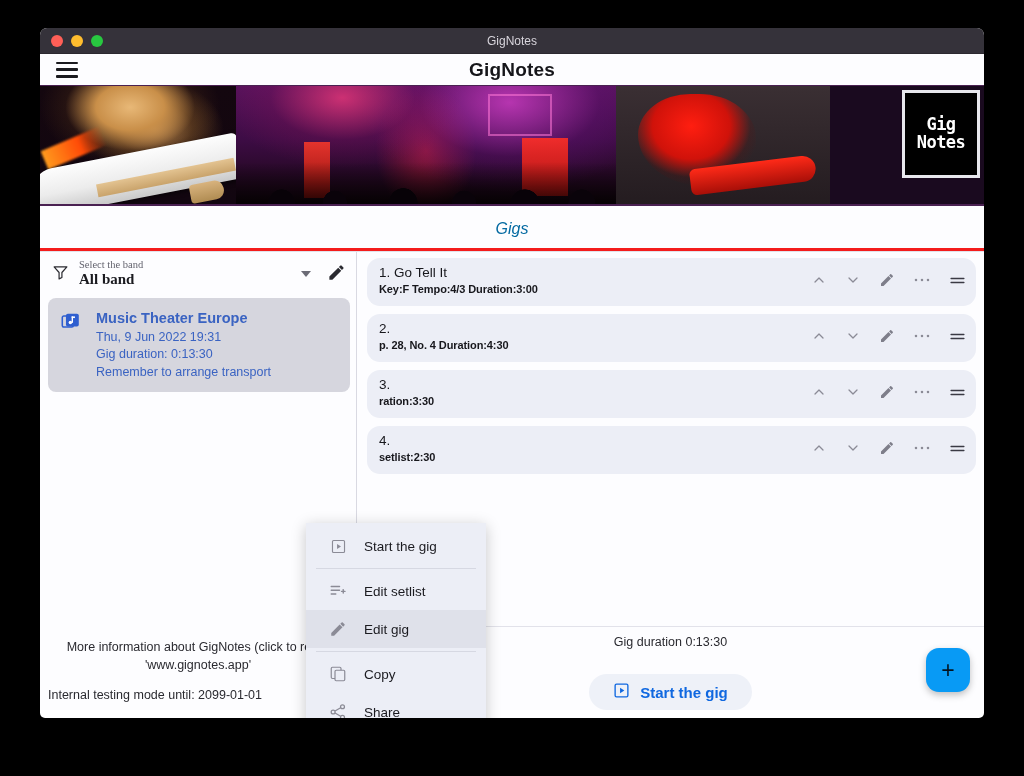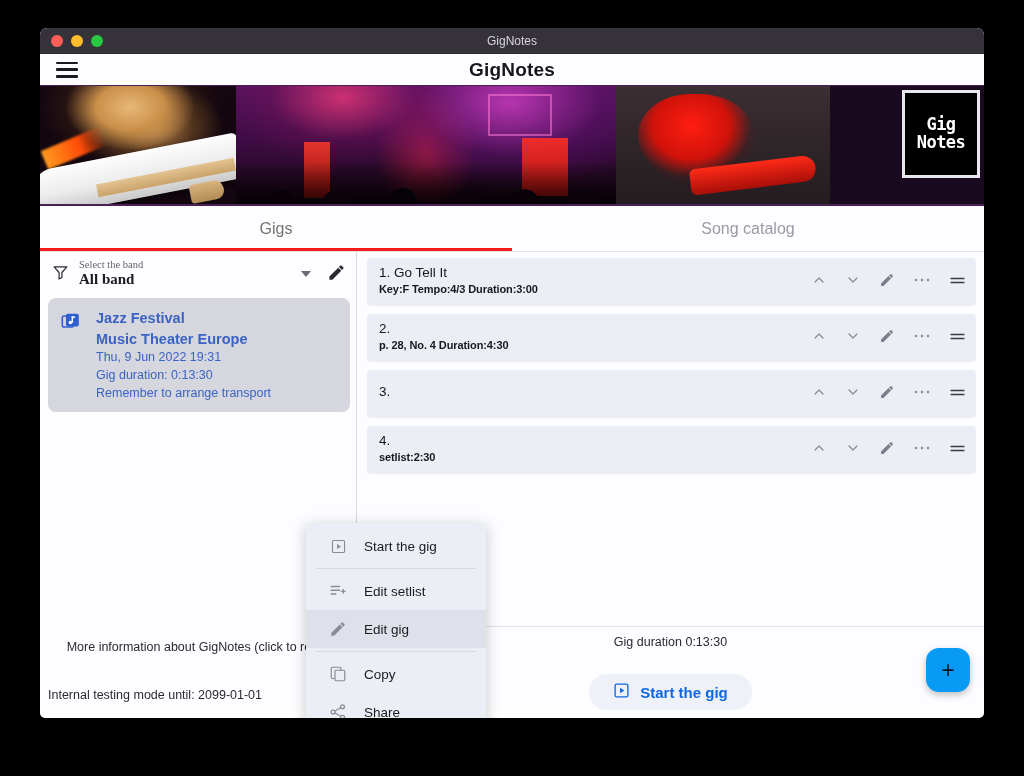--- a/index.html
+++ b/index.html
@@ -188,21 +188,21 @@
     position: relative;
   }
   .tab {
     flex: 1;
     display: flex; align-items: center; justify-content: center;
     font-size: 16px;
     color: #9a9aa6;
     cursor: pointer;
     position: relative;
   }
-  .tab.active { color: #737373; }
+  .tab.active { color: #0369a1; font-style: italic; }
   .tab.active::after {
     content: "";
     position: absolute; left: 0; right: 0; bottom: 0;
     height: 3px; background: #f41c1c;
   }
 
   
   #body-split { display: flex; height: 458px; position: relative; background: #fdfdff; }
   #left-pane {
     width: 317px;
@@ -252,21 +252,21 @@
   }
   #gignotes-info {
     text-align: center;
     font-size: 12.5px;
     color: #2a2a30;
     line-height: 1.45;
     cursor: pointer;
     padding: 0 10px;
   }
   #testing-mode {
-    margin-top: 32px;
+    margin-top: 14px;
     font-size: 12.5px;
     color: #2a2a30;
     padding-left: 8px;
   }
   #fab-green {
     position: absolute;
     left: 300px; bottom: 88px;
     width: 44px; height: 44px;
     background: #3bc264;
     border-radius: 13px;
@@ -275,21 +275,21 @@
     cursor: pointer;
     z-index: 6;
   }
   #fab-green .plus { color: #06213d; font-size: 23px; line-height: 1; font-weight: 400; }
 
   
   #right-pane { flex: 1; position: relative; display: flex; flex-direction: column; background: #fdfdff; }
   #song-list { flex: 1; padding: 6px 8px 0 10px; overflow: hidden; }
   .song-row {
     background: #eceef6;
-    border-radius: 4px;
+    border-radius: 13px;
     height: 48px;
     margin-bottom: 8px;
     display: flex; align-items: center;
     padding: 0 10px 4px 12px;
     cursor: pointer;
   }
   .song-texts { flex: 1; line-height: 1.3; }
   .song-title { font-size: 13.5px; color: #17171c; }
   .song-meta { font-size: 11px; color: #17171c; font-weight: bold; letter-spacing: -0.1px; }
   .song-actions { display: flex; align-items: center; gap: 18px; }
@@ -395,23 +395,20 @@
     <div id="banner-logo">
       <div>Gig</div>
       <div>Notes</div>
     </div>
   </div>
 
   <div id="tabs">
     <div class="tab active">
       <span>Gigs</span>
     </div>
-    <div class="tab">
-      <span>Song catalog</span>
-    </div>
   </div>
 
   <div id="body-split">
 
     <div id="left-pane">
 
       <div id="band-selector">
         <span id="filter-icon">
           <svg width="17" height="17" viewBox="0 0 24 24">
               <path d="M3 4h18l-7 8v7l-4 2v-9L3 4z" fill="none" stroke="#2a2a30" stroke-width="1.7" stroke-linejoin="round"></path>
@@ -433,35 +430,35 @@
         <span class="gig-icon">
           <svg width="22" height="22" viewBox="0 0 24 24">
             <rect x="2.5" y="5.5" width="12" height="12" rx="1.6" fill="none" stroke="#2f5fd0" stroke-width="1.7"></rect>
             <rect x="6.5" y="3" width="14" height="14" rx="2" fill="#2f5fd0"></rect>
             <circle cx="11.3" cy="12.6" r="1.9" fill="#ffffff"></circle>
             <rect x="12.7" y="5.9" width="1.5" height="7" fill="#ffffff"></rect>
             <path d="M12.7 5.9h3.6v1.8h-3.6z" fill="#ffffff"></path>
           </svg>
         </span>
         <div class="gig-lines">
-          <div class="gig-title">Jazz Festival</div>
           <div class="gig-venue">Music Theater Europe</div>
           <div class="gig-meta">Thu, 9 Jun 2022 19:31</div>
           <div class="gig-meta">Gig duration: 0:13:30</div>
           <div class="gig-meta">Remember to arrange transport</div>
         </div>
       </div>
 
       <div id="fab-green">
         <span class="plus">+</span>
       </div>
 
       <div id="left-footer">
         <div id="gignotes-info">
           <div>More information about GigNotes (click to read)</div>
+          <div>'www.gignotes.app'</div>
         </div>
         <div id="testing-mode">Internal testing mode until: 2099-01-01</div>
       </div>
     </div>
 
     <div id="right-pane">
       <div id="song-list">
 
         <div class="song-row">
           <div class="song-texts">
@@ -533,20 +530,21 @@
                   <rect x="2" y="2" width="20" height="2.2" rx="1" fill="#3a3a44"></rect>
                   <rect x="2" y="7.6" width="20" height="2.2" rx="1" fill="#3a3a44"></rect>
                 </svg>
               </span>
           </div>
         </div>
 
         <div class="song-row">
           <div class="song-texts">
             <div class="song-title">3.</div>
+            <div class="song-meta">ration:3:30</div>
           </div>
           <div class="song-actions">
             <span class="act">
                 <svg width="16" height="16" viewBox="0 0 24 24">
                   <path d="M6 15l6-6 6 6" fill="none" stroke="#8b8b96" stroke-width="1.9" stroke-linecap="round" stroke-linejoin="round"></path>
                 </svg>
               </span>
             <span class="act">
                 <svg width="16" height="16" viewBox="0 0 24 24">
                   <path d="M6 9l6 6 6-6" fill="none" stroke="#8b8b96" stroke-width="1.9" stroke-linecap="round" stroke-linejoin="round"></path>

